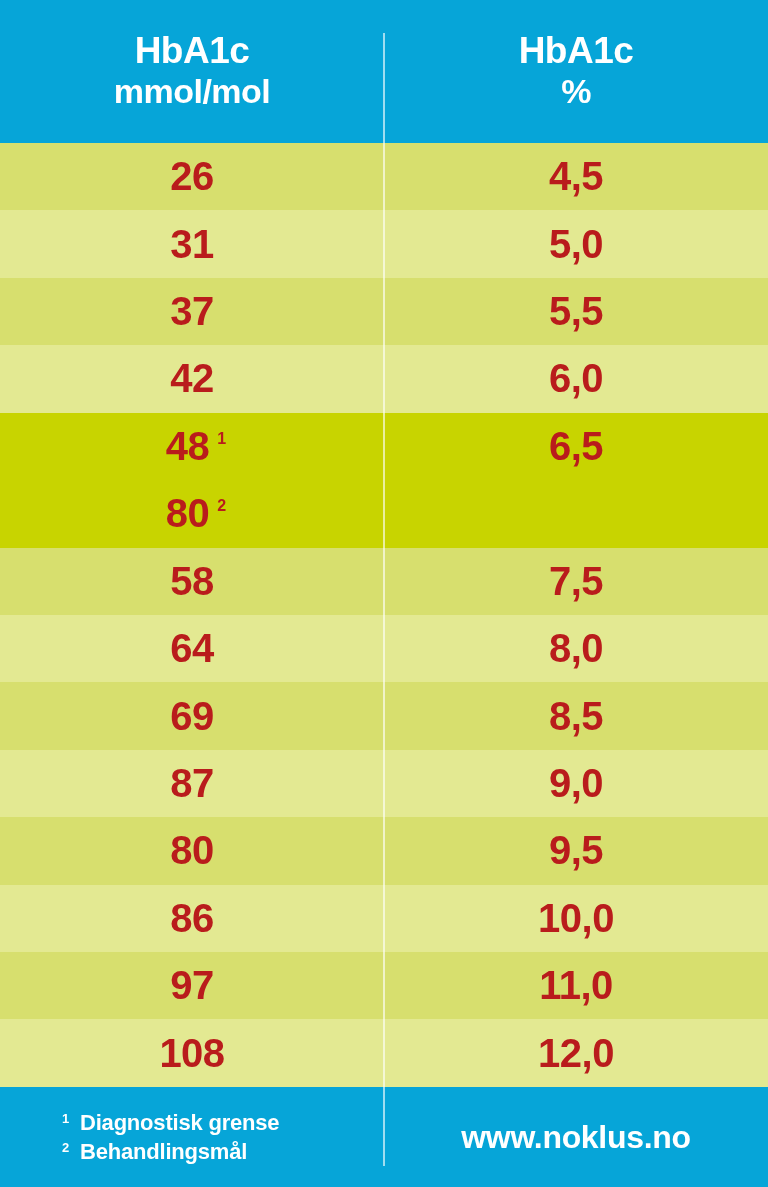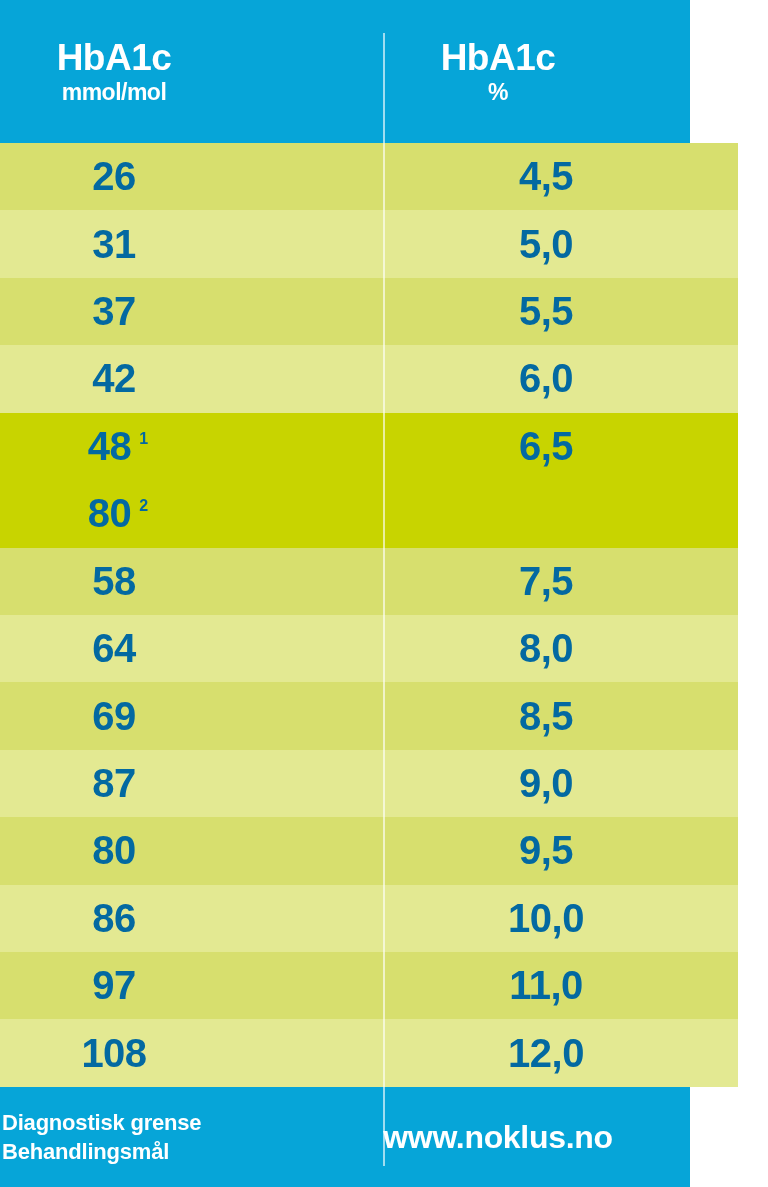--- a/index.html
+++ b/index.html
@@ -9,26 +9,25 @@
   body {
     width: 768px;
     height: 1187px;
     background: #ffffff;
     font-family: "Liberation Sans", sans-serif;
     overflow: hidden;
   }
 
   .poster {
     position: relative;
-    width: 612px;
+    width: 768px;
     height: 1187px;
     display: flex;
     flex-direction: column;
     background: #e2e88e;
-    align-items: center;
   }
 
   
   .header {
     position: relative;
     height: 143px;
     flex: 0 0 143px;
     background: #06a5d8;
     display: flex;
     flex-direction: row;
@@ -43,21 +42,21 @@
   }
   .header-cell.left { flex: 0 0 384px; }
   .header-cell.right { flex: 0 0 384px; }
   .header-line1 {
     font-size: 37px;
     font-weight: bold;
     line-height: 1.12;
     letter-spacing: -0.5px;
   }
   .header-line2 {
-    font-size: 23px;
+    font-size: 34px;
     font-weight: bold;
     line-height: 1.22;
     letter-spacing: -0.5px;
   }
 
   
   .table-body {
     position: relative;
     flex: 1 1 auto;
     display: flex;
@@ -72,26 +71,25 @@
   .row.shade-a { background: #d7df6e; }
   .row.shade-b { background: #e3e992; }
   .row.highlight { background: #c8d400; }
 
   .cell {
     flex: 0 0 384px;
     display: flex;
     flex-direction: row;
     align-items: baseline;
     justify-content: center;
-    color: #0369a1;
+    color: #b91c1c;
     font-size: 40px;
     font-weight: bold;
     letter-spacing: -0.5px;
     position: relative;
-    padding-left: 48px;
   }
   .cell .value { display: inline-block; }
   .cell .sup {
     font-size: 16px;
     font-weight: bold;
     vertical-align: super;
     position: relative;
     top: -16px;
     left: 8px;
     letter-spacing: 0;

